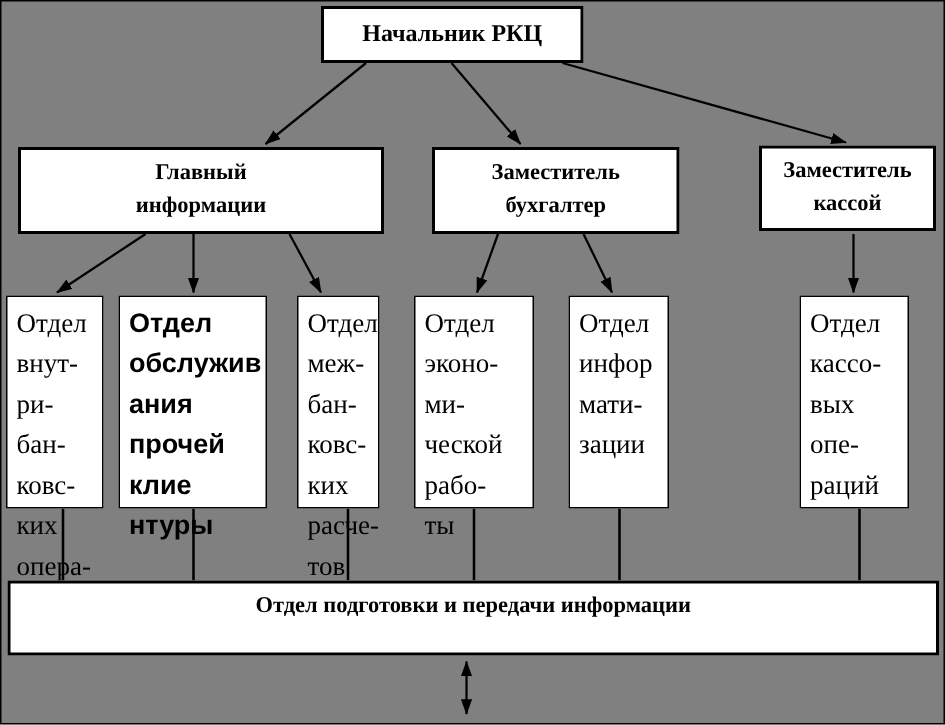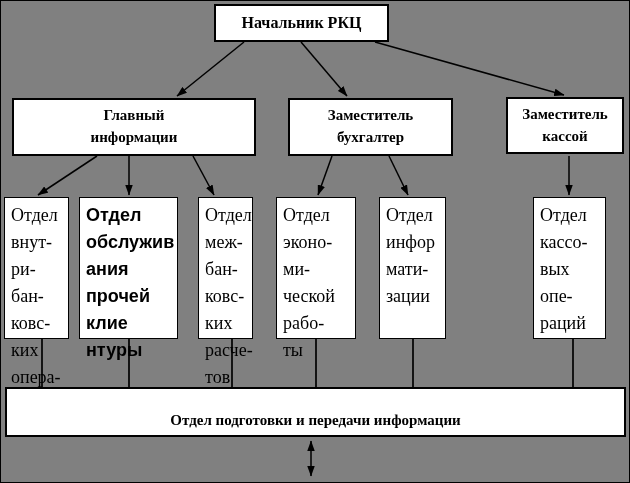--- a/index.html
+++ b/index.html
@@ -39,21 +39,21 @@
   }
   .leaf-bold{
     font-family:"Liberation Sans", sans-serif;
     font-weight:bold;
     line-height:1.5;
   }
   .wide{
     font-weight:bold;
     font-size:15px;
     text-align:center;
-    padding-top:23px;
+    padding-top:7px;
   }
 </style>
 </head>
 <body>
 
 <div class="canvas">
 
   <svg class="edges" width="630" height="483" viewBox="0 0 630 483">
     <defs>
       <marker id="ah" markerWidth="7" markerHeight="5" refX="6.6" refY="2.5" orient="auto-start-reverse">

